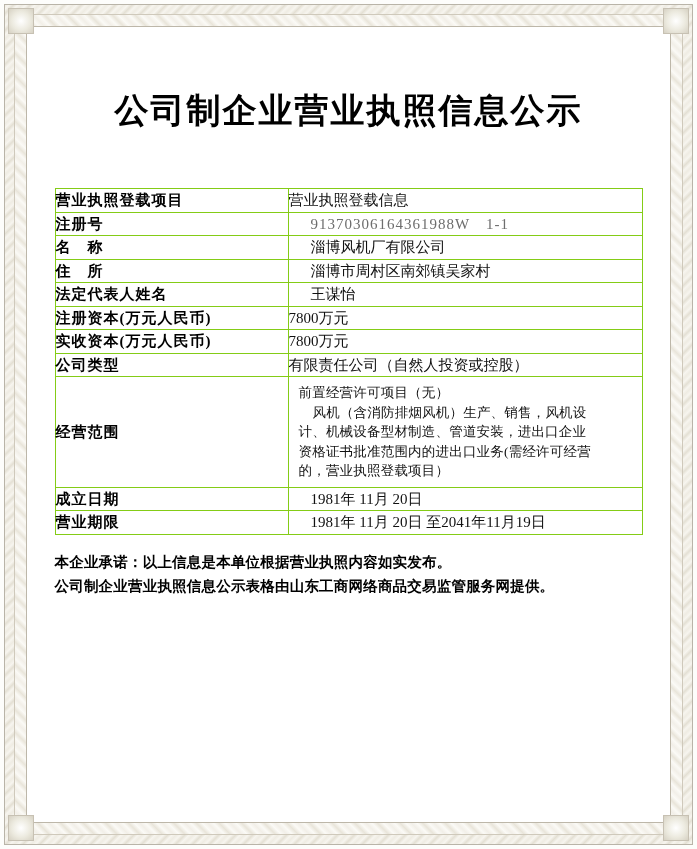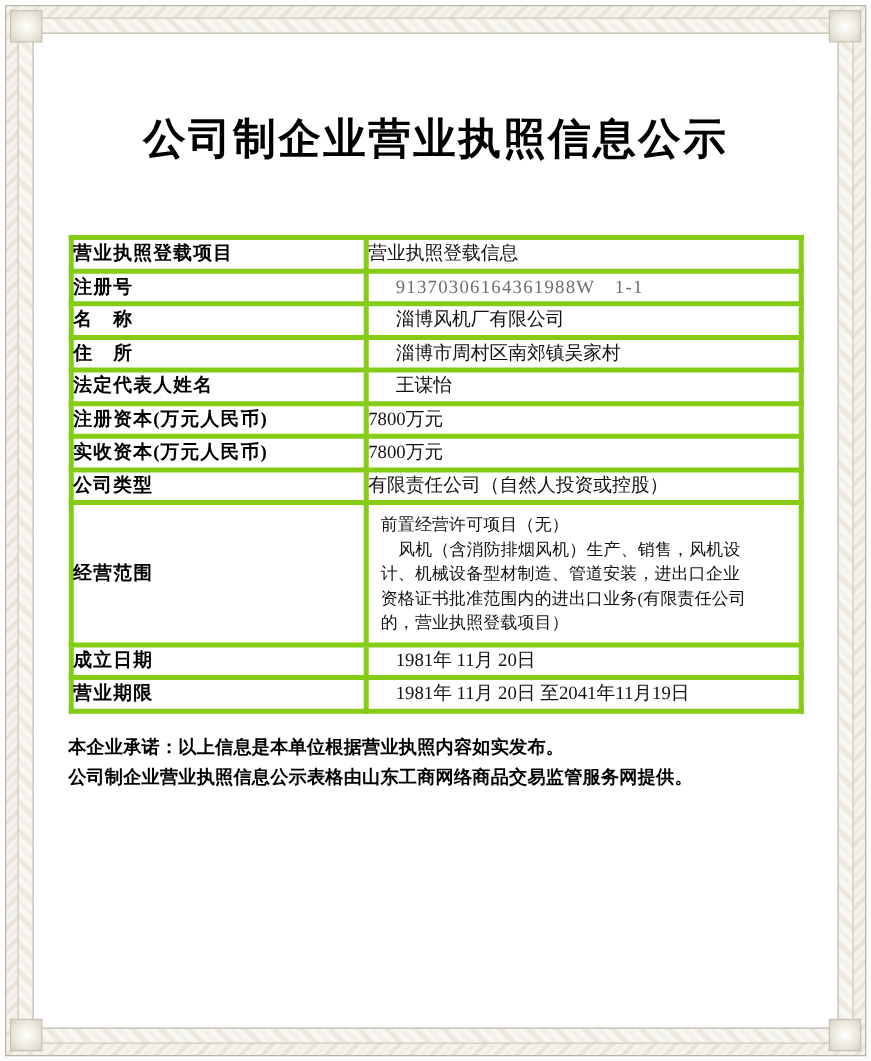--- a/index.html
+++ b/index.html
@@ -93,21 +93,21 @@
     font-family: "Liberation Serif", "DejaVu Serif", serif;
   }
 
   table.info {
     border-collapse: collapse;
     width: 588px;
     margin: 54px auto 0 auto;
     table-layout: fixed;
   }
   table.info td {
-    border: 4px solid #84cc16;
+    border: 1px solid #84cc16;
     padding: 0;
     vertical-align: middle;
     font-size: 15px;
     margin-top: 30px;
   }
   td.label {
     width: 232px;
     font-weight: bold;
     padding: 7px 0 7px 10px;
     letter-spacing: 1px;
@@ -212,21 +212,21 @@
           <td class="value">有限责任公司（自然人投资或控股）</td>
         </tr>
 
         <tr>
           <td class="label tall">经营范围</td>
           <td class="value">
             <div class="scope">
               <div class="l1">前置经营许可项目（无）</div>
               <div class="rest">风机（含消防排烟风机）生产、销售，风机设</div>
               <div>计、机械设备型材制造、管道安装，进出口企业</div>
-              <div>资格证书批准范围内的进出口业务(有限责任公司</div>
+              <div>资格证书批准范围内的进出口业务(需经许可经营</div>
               <div>的，营业执照登载项目）</div>
             </div>
           </td>
         </tr>
 
         <tr>
           <td class="label">成立日期</td>
           <td class="value indent">1981年  11月  20日</td>
         </tr>
 

